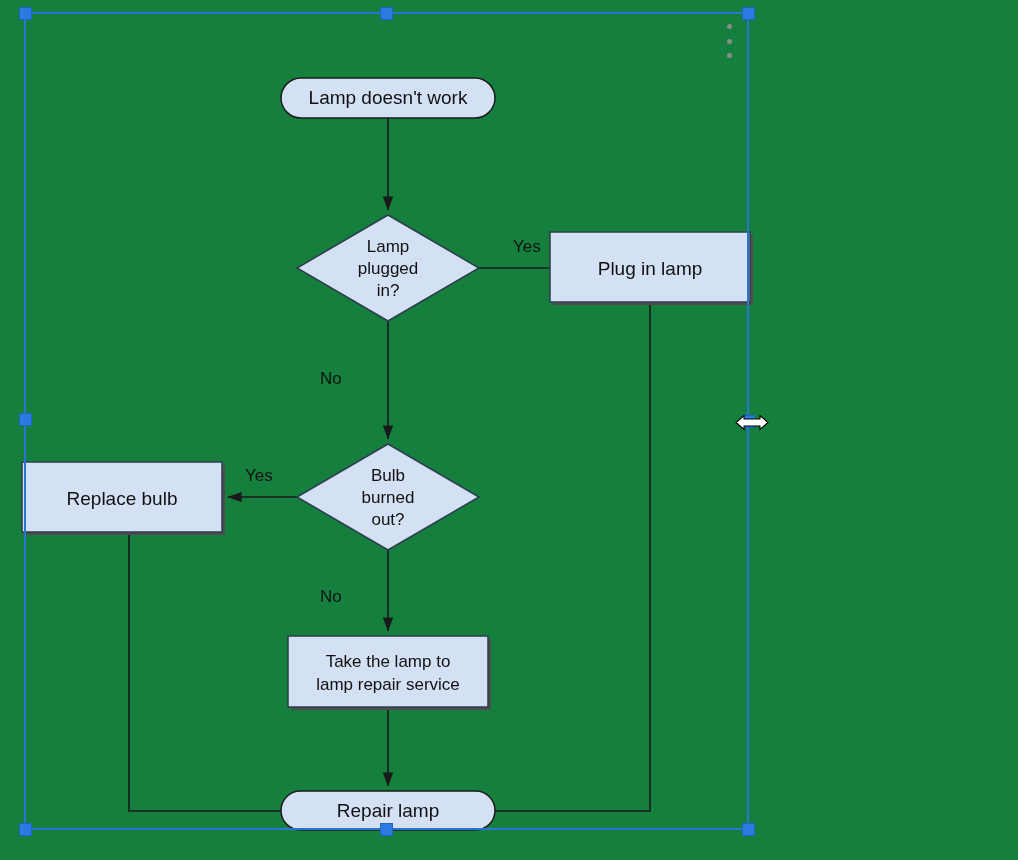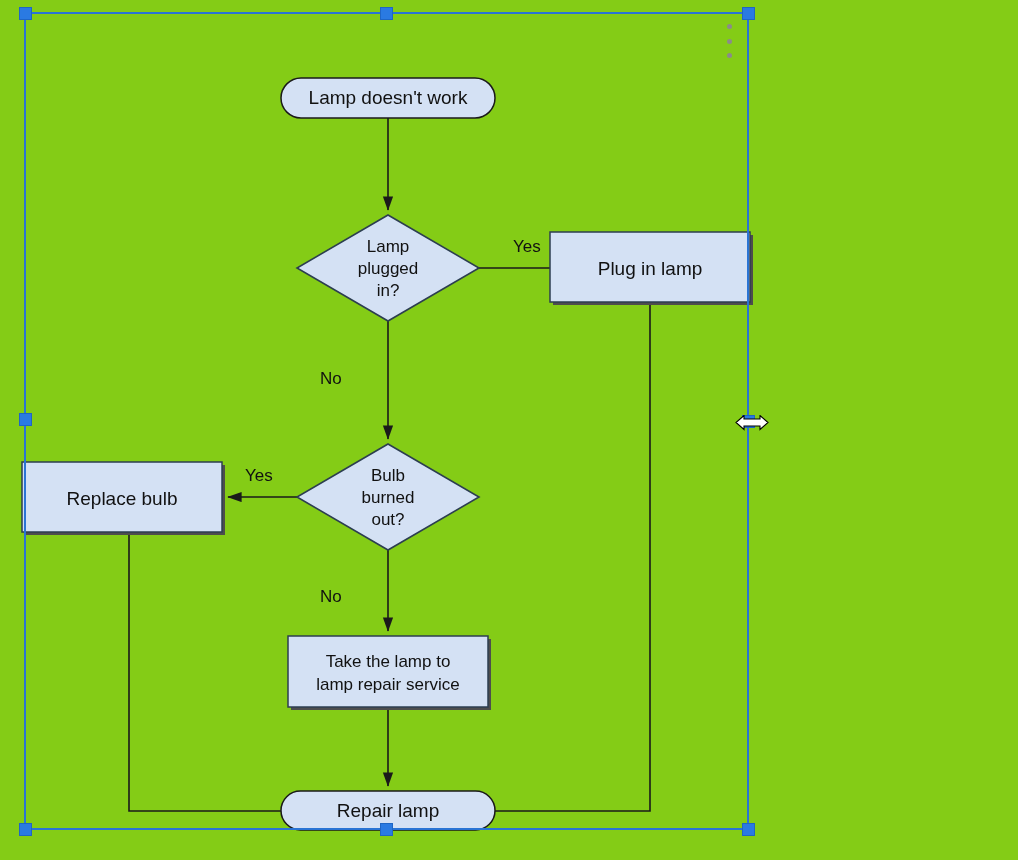--- a/index.html
+++ b/index.html
@@ -7,21 +7,21 @@
     padding: 0;
     background: #ffffff;
   }
   body {
     font-family: "Liberation Sans", sans-serif;
   }
   #app {
     position: relative;
     width: 1018px;
     height: 860px;
-    background: #84cc16;
+    background: #15803d;
     overflow: hidden;
   }
   #canvas-layer {
     position: absolute;
     inset: 0;
     width: 1018px;
     height: 860px;
   }
   #canvas-layer svg {
     position: absolute;

